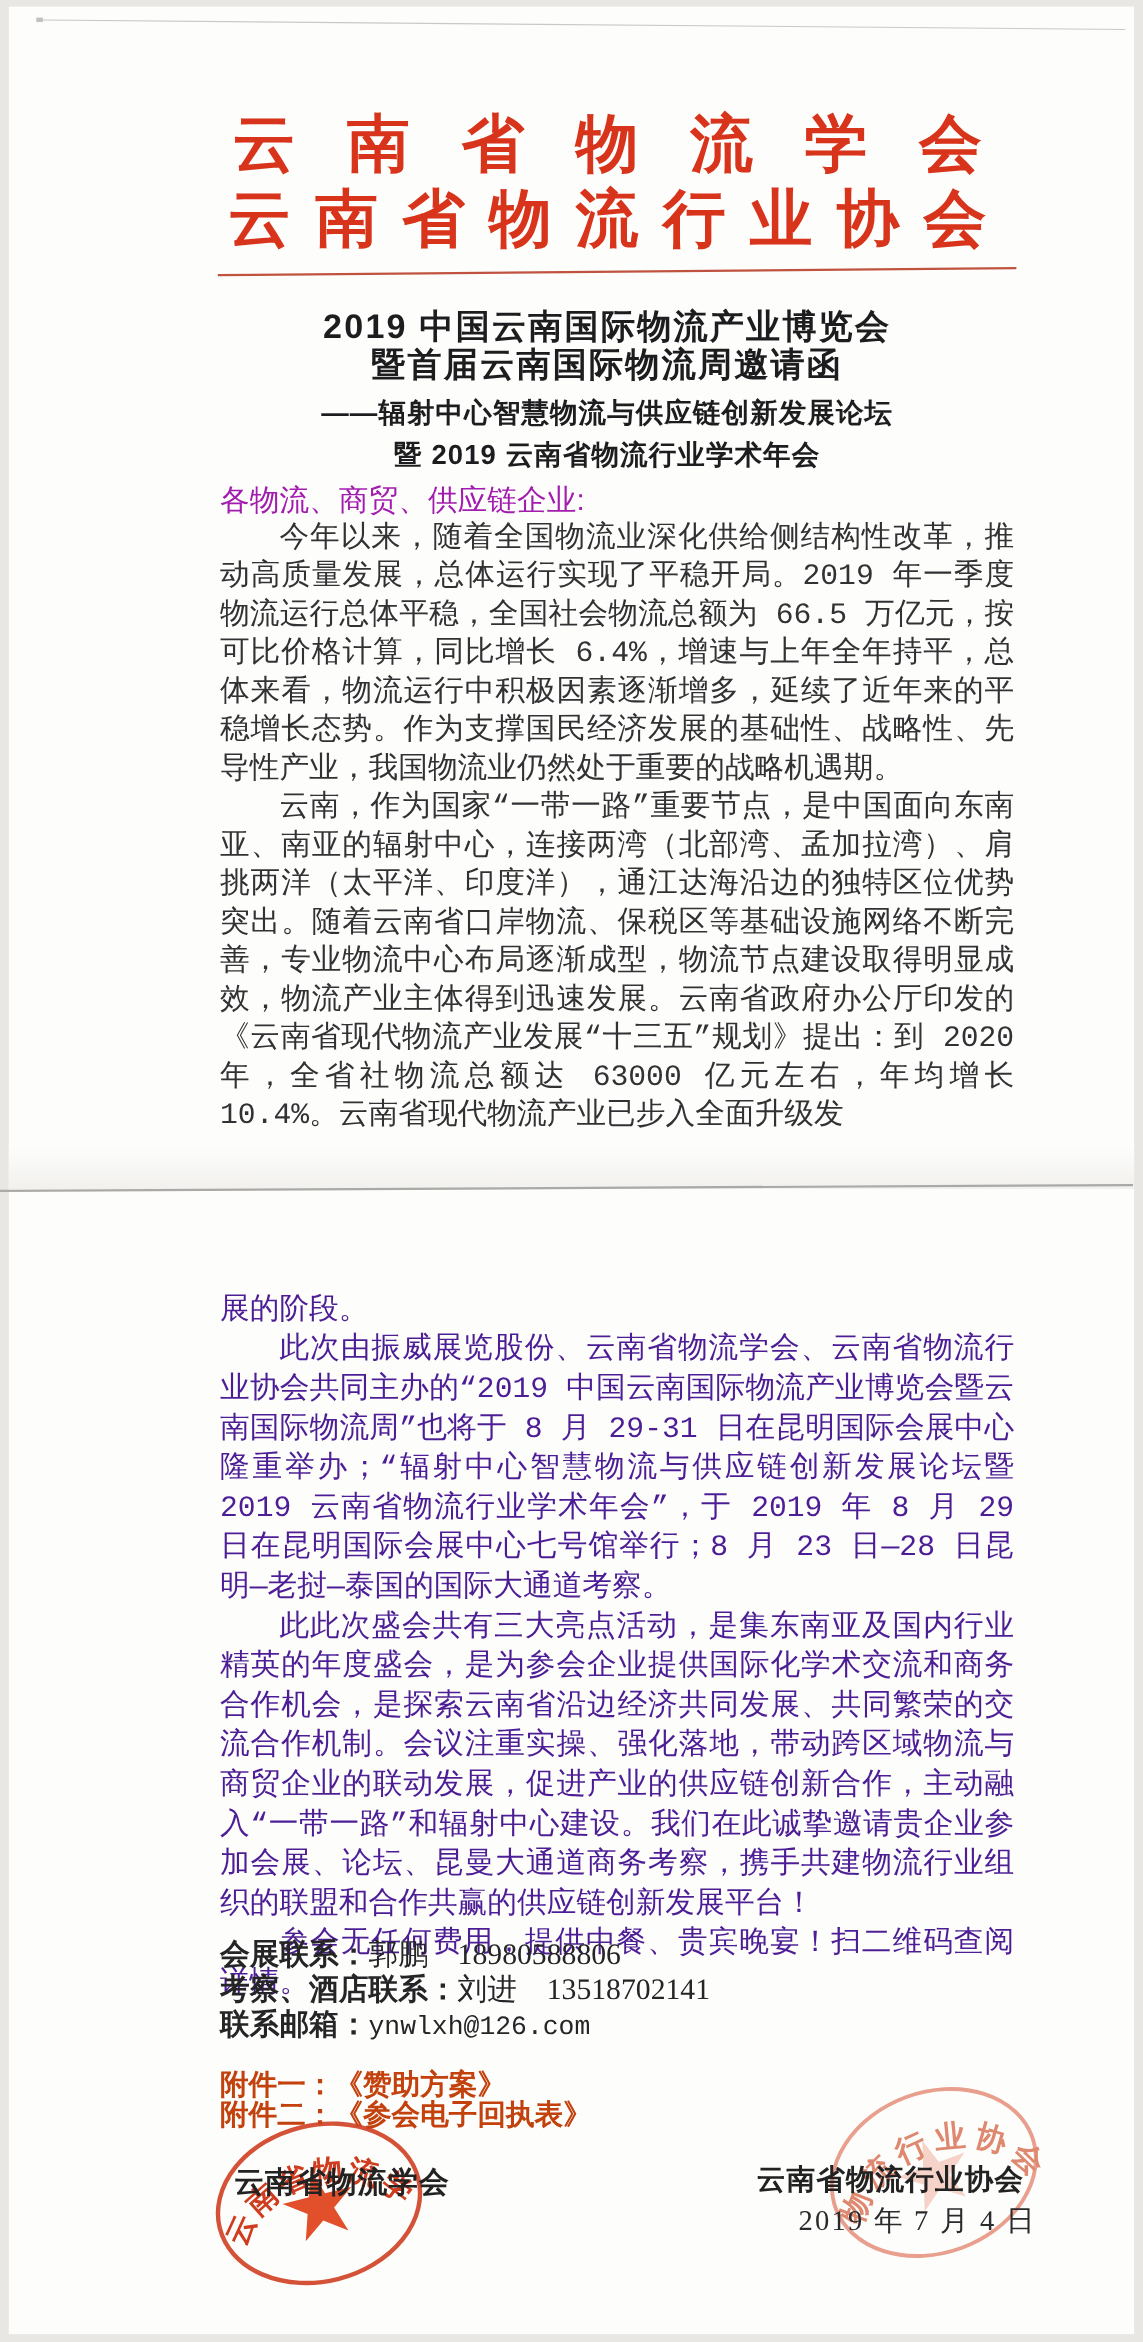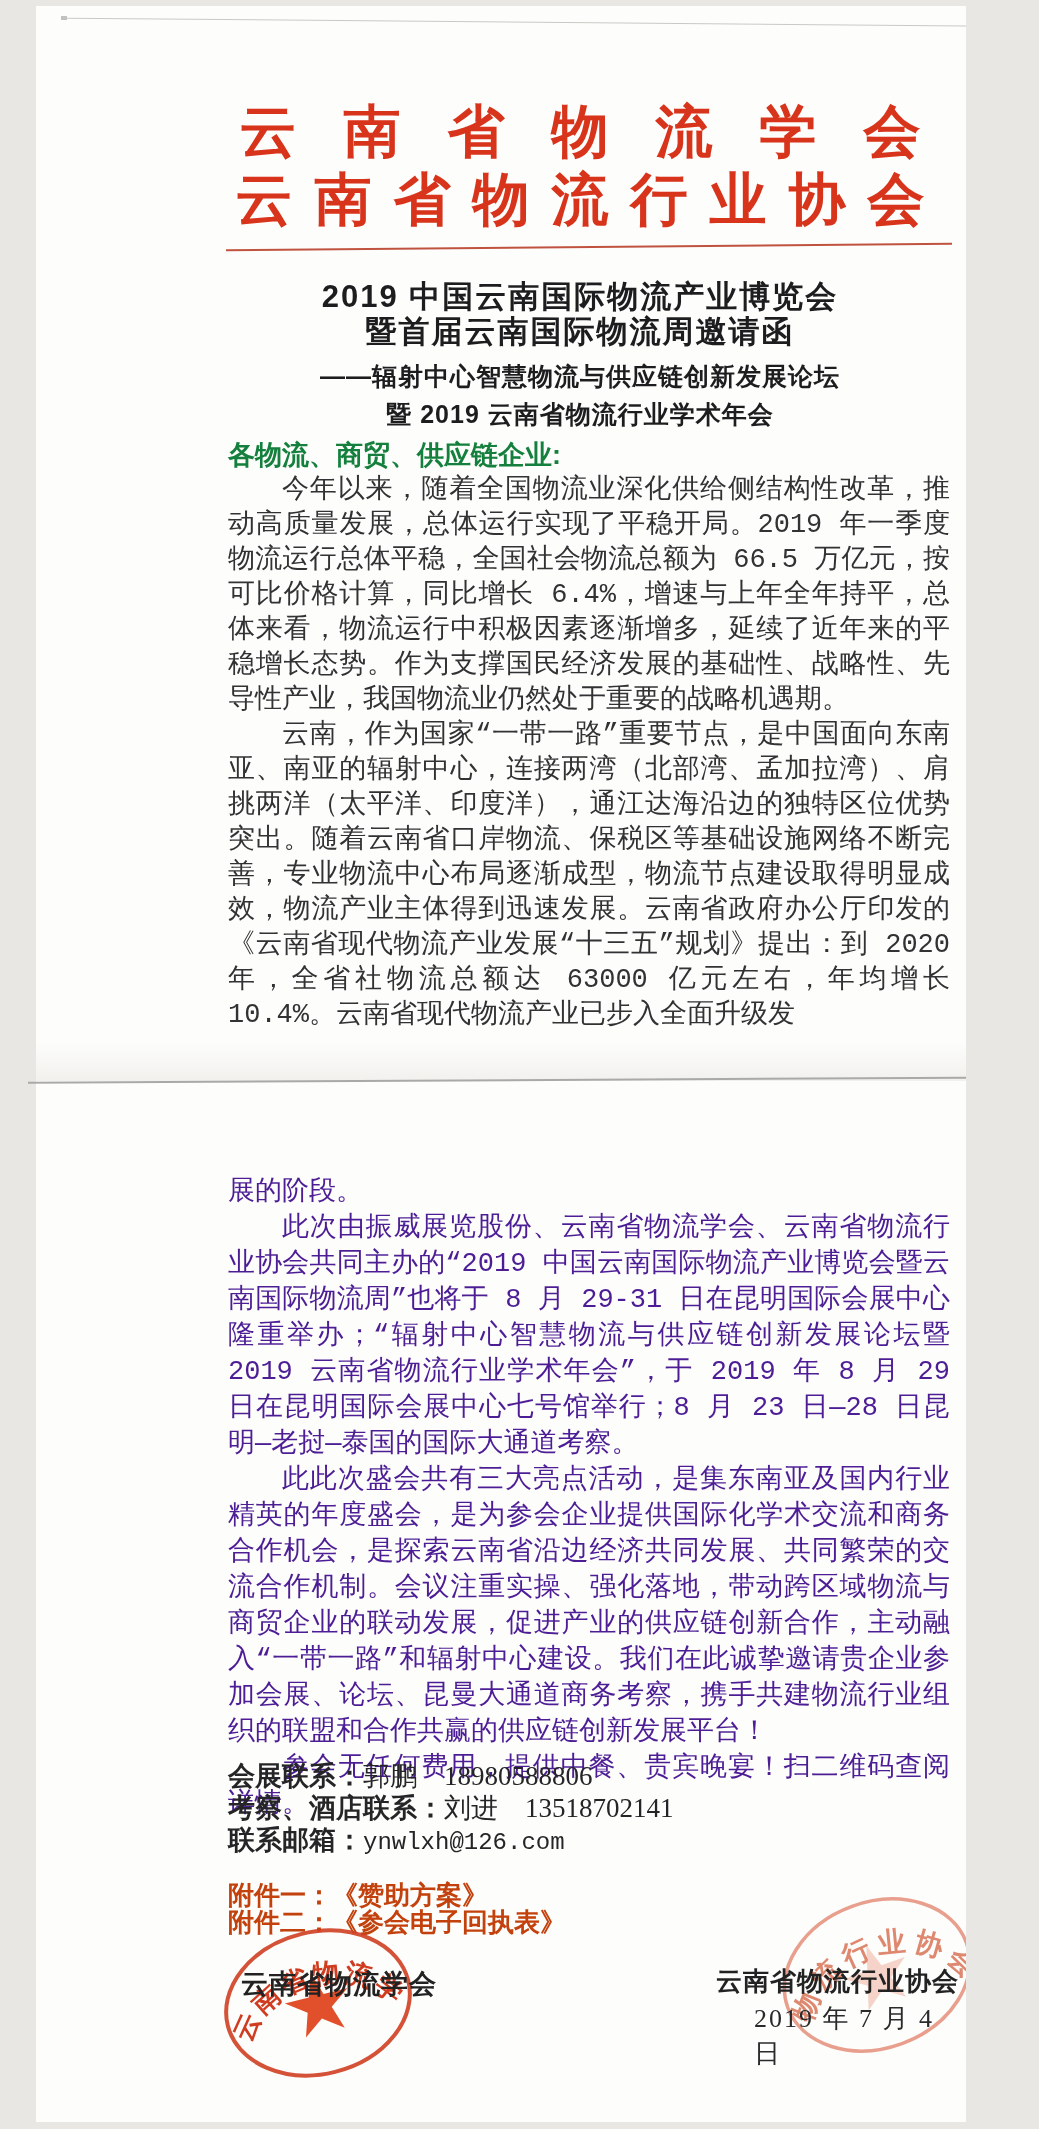--- a/index.html
+++ b/index.html
@@ -1,18 +1,18 @@
 <!DOCTYPE html>
 <html><head>
 <meta charset="utf-8">
 <style>
   html,body{margin:0;padding:0;}
   body{width:1039px;height:2129px;background:#e8e7e3;
        font-family:"Liberation Serif","DejaVu Serif",serif;}
-  .canvas{position:relative;width:938px;height:2129px;overflow:hidden;background:#e8e7e3;margin-left:28px;}
+  .canvas{position:relative;width:1039px;height:2129px;overflow:hidden;background:#e8e7e3;}
   .page{position:absolute;left:8px;width:1023px;background:#fdfdfb;}
   .page1{top:6px;height:1074px;}
   .page2{top:1081px;height:1041px;}
   .page1-shadow{position:absolute;left:0;top:1036px;width:1023px;height:44px;
        background:linear-gradient(#fdfdfb,#f0efec);}
   .artifact-line-top{position:absolute;left:38px;top:22px;width:985px;height:1px;
        background:#c9c9c6;transform:rotate(0.5deg);}
   .artifact-mark{position:absolute;left:33px;top:16px;width:6px;height:4px;background:#9a9a98;opacity:.6;}
   .page-divider{position:absolute;left:0px;top:1079px;width:1030px;height:2px;
        background:#a9a9a7;transform:rotate(-0.3deg);}
@@ -28,21 +28,21 @@
   .t2{top:315px;font-size:31px;line-height:34px;font-weight:bold;color:#1d1d1f;
        font-family:"Liberation Sans","DejaVu Sans",sans-serif;letter-spacing:2px;}
   .t3{top:361px;font-size:25px;line-height:30px;font-weight:bold;color:#1d1d1f;
        font-family:"Liberation Sans","DejaVu Sans",sans-serif;letter-spacing:1px;}
   .t4{top:399px;font-size:25px;line-height:30px;font-weight:bold;color:#1d1d1f;
        font-family:"Liberation Sans","DejaVu Sans",sans-serif;letter-spacing:1px;}
   .body1{position:absolute;left:200px;top:438px;width:722px;font-size:27px;line-height:35px;
        color:#323234;text-align:justify;}
   .body2{position:absolute;left:200px;top:1174px;width:722px;font-size:27px;line-height:36px;
        color:#4c1d95;text-align:justify;}
-  .salutation{font-weight:bold;color:#15803d;
+  .salutation{font-weight:normal;color:#a21caf;
        font-family:"Liberation Sans","DejaVu Sans",sans-serif;}
   .body1 p,.body2 p{margin:0;text-indent:2em;font-family:Liberation Mono, monospace;}
   .noindent{text-indent:0 !important;}
   .contacts{position:absolute;left:200px;top:1760px;width:740px;font-size:27px;line-height:32px;
        color:#252527;}
   .contacts .label{font-weight:bold;}
   .contacts .mono{font-family:"Liberation Mono","DejaVu Sans Mono",monospace;font-size:24px;}
   .attachments{position:absolute;left:200px;top:1882px;width:740px;font-size:26px;line-height:27px;
        color:#c2410c;font-weight:bold;}
   .sig{position:absolute;font-weight:bold;color:#222;font-size:27px;}

